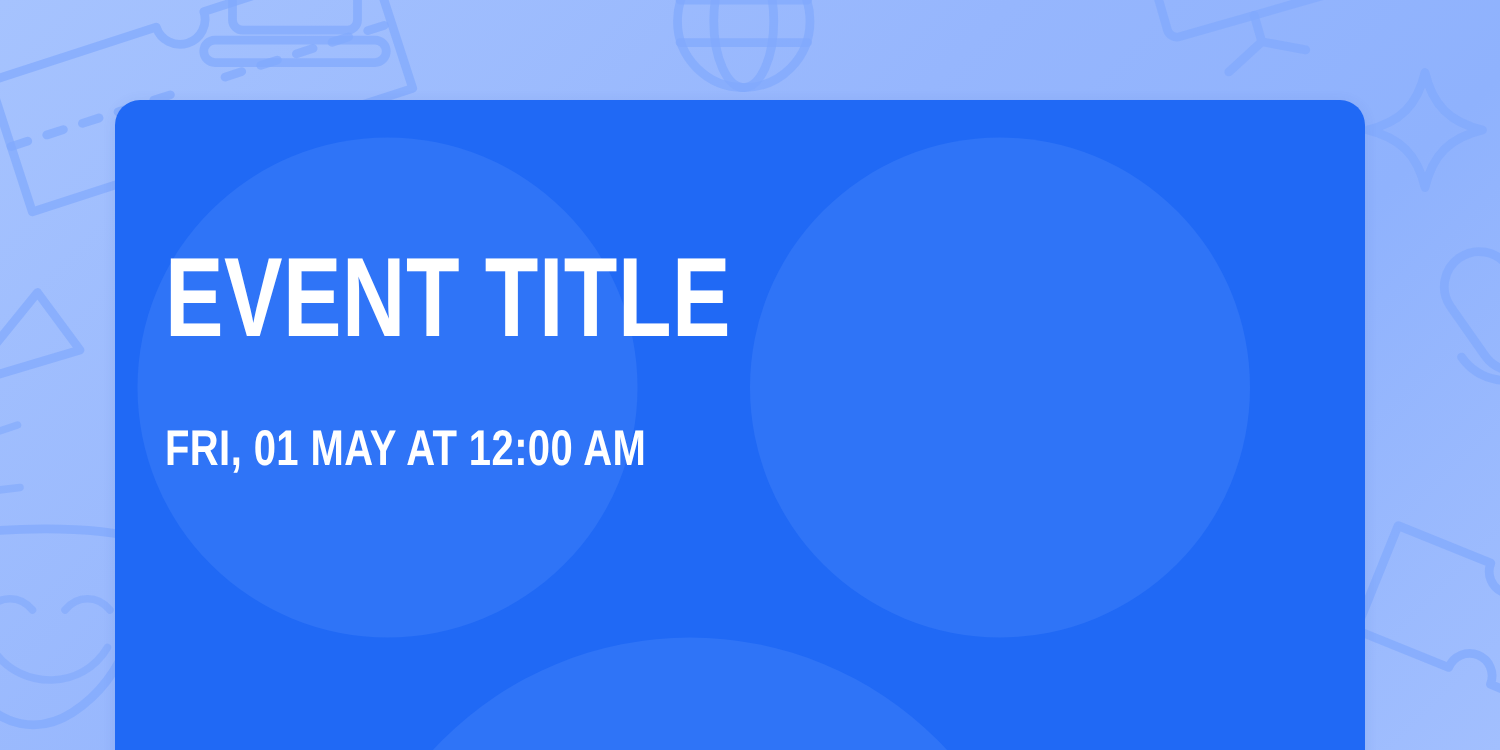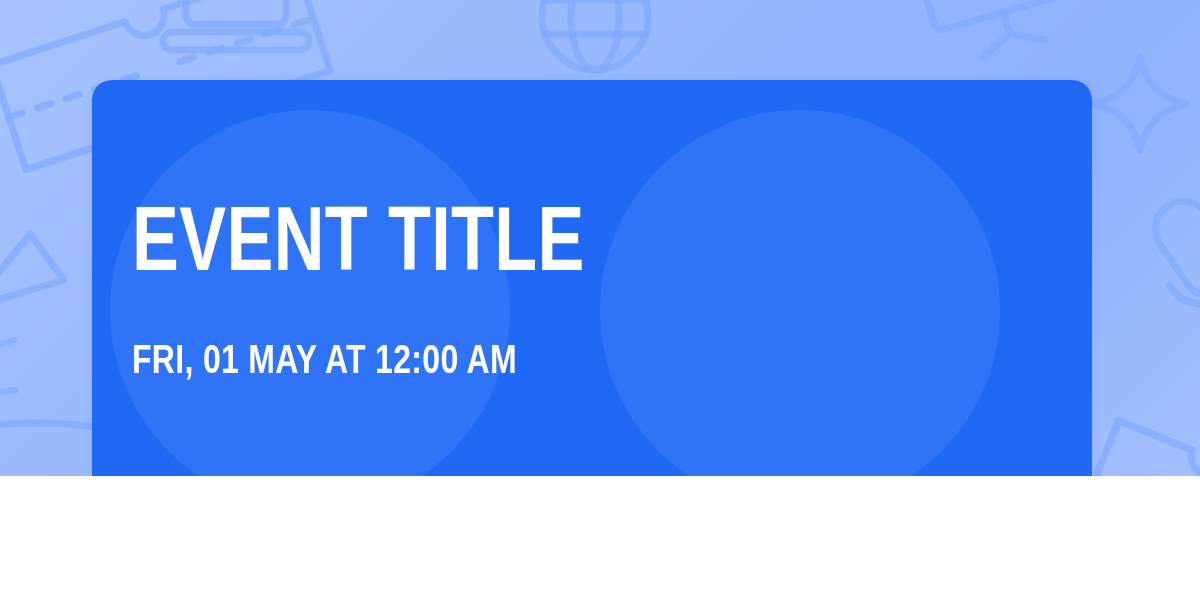--- a/index.html
+++ b/index.html
@@ -9,21 +9,21 @@
   body {
     width: 1200px;
     height: 600px;
     overflow: hidden;
     font-family: "Liberation Sans", sans-serif;
   }
 
   #stage {
     position: relative;
     width: 1200px;
-    height: 476px;
+    height: 600px;
     overflow: hidden;
     background: linear-gradient(135deg, #a6c3fe 0%, #96b6fd 45%, #8fb2fd 70%, #a2bffe 100%);
   }
 
   
   #bg-pattern {
     position: absolute;
     inset: 0;
     width: 1200px;
     height: 600px;

